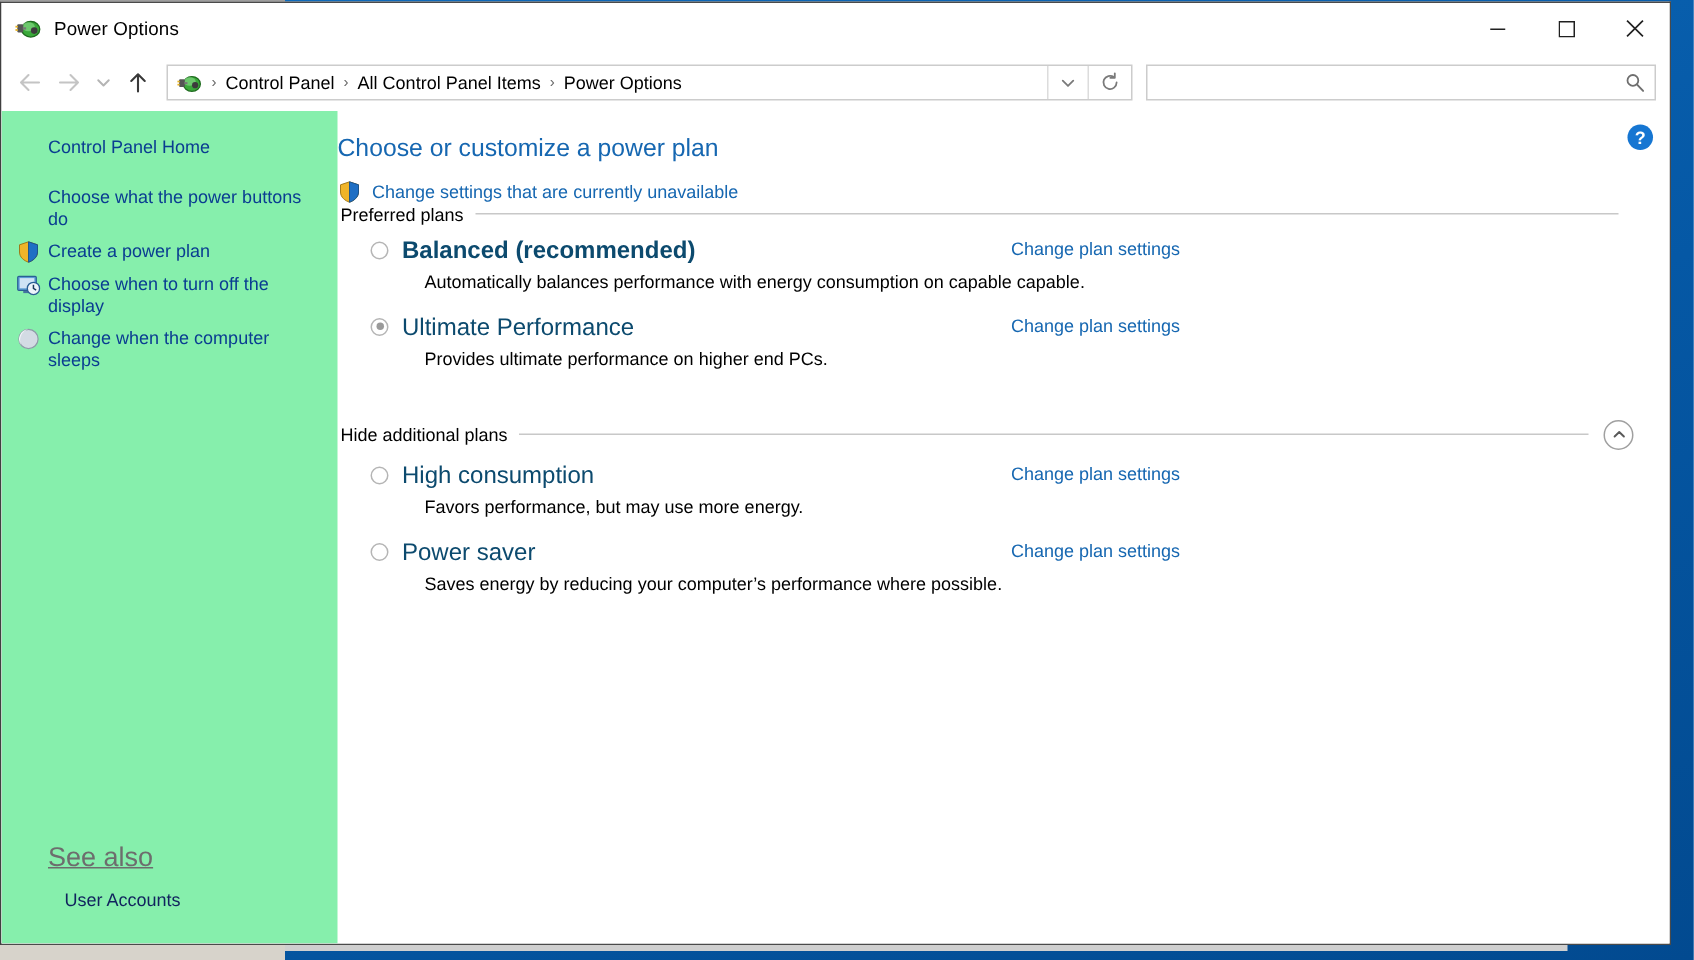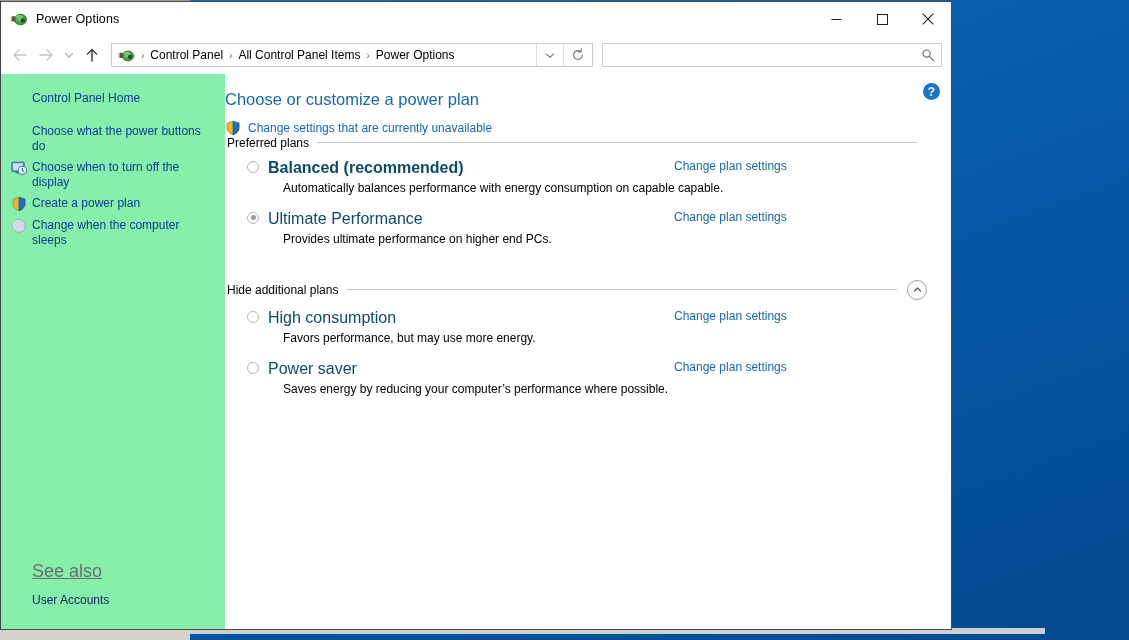--- a/index.html
+++ b/index.html
@@ -42,21 +42,21 @@
     left: 190px; bottom: 6px;
     width: 855px; height: 6px;
     background: #cfcfcf;
   }
 
   
   .window {
     position: absolute;
     left: 0;
     top: 1px;
-    width: 952px;
+    width: 1114px;
     height: 629px;
     background: #ffffff;
     border: 1px solid #4a4a4a;
     border-left: 1px solid #3f3f3f;
     box-sizing: border-box;
     display: flex;
     flex-direction: column;
   }
 
   
@@ -245,21 +245,21 @@
     left: 0;
     bottom: 18px;
     width: 100%;
   }
   .seealso-head {
     font-size: 18px;
     color: #6d6d6d;
     padding: 0 0 8px 31px;
     text-decoration: underline;
   }
-  .seealso .side-link { padding-left: 31px; }
+  .seealso .side-link { padding-left: 42px; }
   .seealso .side-text { color: #11235e; }
 
   
   .content {
     flex: 1 1 auto;
     position: relative;
     padding: 16px 24px 0 0;
     box-sizing: border-box;
     overflow: hidden;
   }
@@ -517,38 +517,38 @@
       <div class="side-gap"></div>
 
       <div class="side-link">
         <span class="side-ico blank"></span>
         <span class="side-text">Choose what the power buttons do</span>
       </div>
 
       <div class="side-link">
         <span class="side-ico">
           <svg width="16" height="16" viewBox="0 0 16 16">
+            <path d="M8 1.2 L14 3.2 V8 c0 3.6 -3.2 5.9 -6 6.8 C5.2 13.9 2 11.6 2 8 V3.2 Z" fill="#f0b429" stroke="#9a7010" stroke-width="0.6"></path>
+            <path d="M8 1.2 L14 3.2 V8 c0 3.6 -3.2 5.9 -6 6.8 Z" fill="#1f6fc4" stroke="#14508f" stroke-width="0.6"></path>
+          </svg>
+        </span>
+        <span class="side-text">Create a power plan</span>
+      </div>
+
+      <div class="side-link">
+        <span class="side-ico">
+          <svg width="16" height="16" viewBox="0 0 16 16">
             <rect x="0.8" y="2.2" width="12.4" height="9.4" rx="0.8" fill="#5b9bd5" stroke="#2b5f94" stroke-width="0.8"></rect>
             <rect x="2.1" y="3.4" width="9.8" height="6.8" fill="#cfe3f5"></rect>
             <rect x="4.5" y="12" width="5" height="1.4" fill="#44749f"></rect>
             <circle cx="11.3" cy="10.3" r="4.1" fill="#eef4fa" stroke="#2b5f94" stroke-width="0.9"></circle>
             <path d="M11.3 7.9 V10.3 L13.1 11.4" fill="none" stroke="#1b3a5c" stroke-width="1"></path>
           </svg>
         </span>
         <span class="side-text">Choose when to turn off the display</span>
-      </div>
-
-      <div class="side-link">
-        <span class="side-ico">
-          <svg width="16" height="16" viewBox="0 0 16 16">
-            <path d="M8 1.2 L14 3.2 V8 c0 3.6 -3.2 5.9 -6 6.8 C5.2 13.9 2 11.6 2 8 V3.2 Z" fill="#f0b429" stroke="#9a7010" stroke-width="0.6"></path>
-            <path d="M8 1.2 L14 3.2 V8 c0 3.6 -3.2 5.9 -6 6.8 Z" fill="#1f6fc4" stroke="#14508f" stroke-width="0.6"></path>
-          </svg>
-        </span>
-        <span class="side-text">Create a power plan</span>
       </div>
 
       <div class="side-link">
         <span class="side-ico">
           <svg width="16" height="16" viewBox="0 0 16 16">
             <circle cx="8" cy="8" r="6.4" fill="#d3dbe4" stroke="#8e9aa8" stroke-width="0.8"></circle>
             <path d="M8 1.7 A6.3 6.3 0 0 1 8 14.3 A6.3 6.3 0 0 0 8 1.7 Z" fill="#2c3742"></path>
             <path d="M8 1.7 A6.3 6.3 0 0 0 3.6 12.5 A7 7 0 0 1 8 1.7 Z" fill="#f2f5f8"></path>
           </svg>
         </span>

